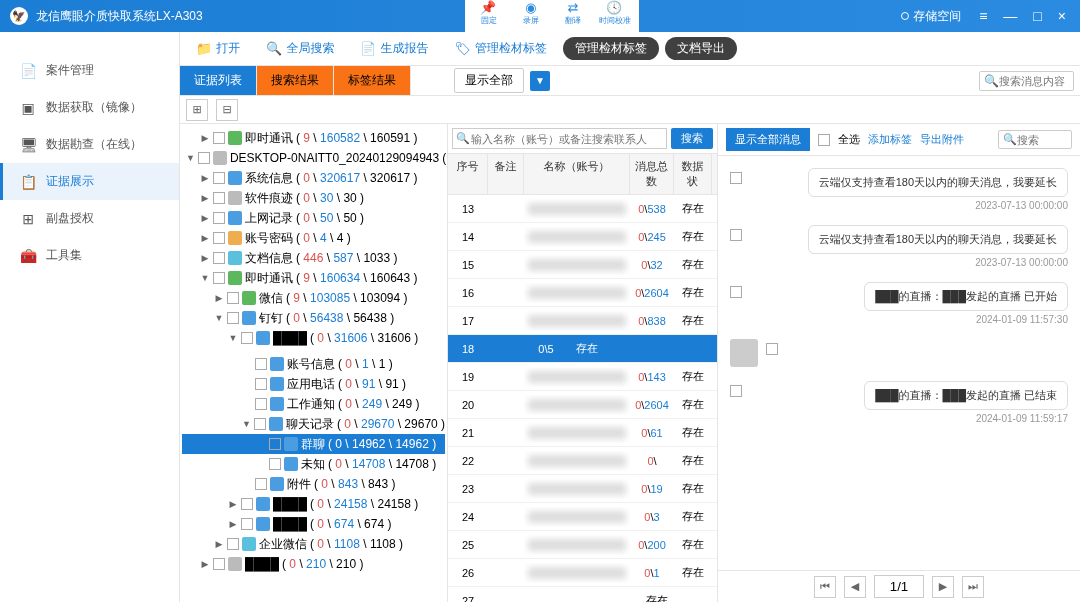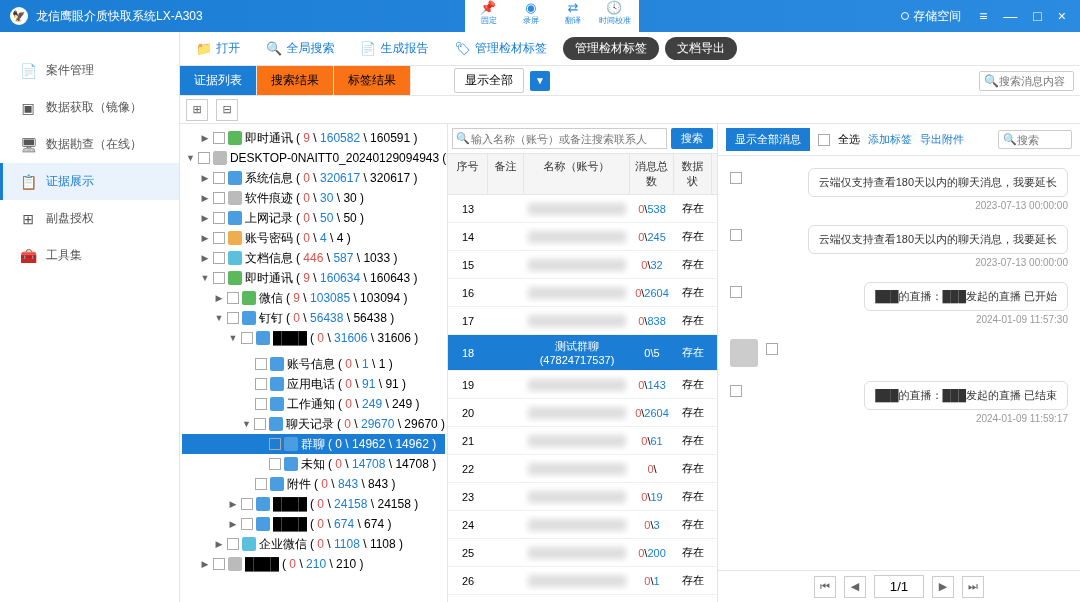--- a/index.html
+++ b/index.html
@@ -438,21 +438,20 @@
               <div class="col-rem"></div>
               <div class="col-name">
                 <div class="blur"></div>
               </div>
               <div class="col-msg"><span class="msgcnt"><span class="a">0</span>\<span class="b">838</span></span></div>
               <div class="col-st">存在</div>
             </div>
             <div class="mid-row sel">
               <div class="col-seq">18</div>
               <div class="col-rem"></div>
-              <div class="col-name">测试群聊 (47824717537)</div>
               <div class="col-msg"><span class="msgcnt"><span class="a">0</span>\<span class="b">5</span></span></div>
               <div class="col-st">存在</div>
             </div>
             <div class="mid-row">
               <div class="col-seq">19</div>
               <div class="col-rem"></div>
               <div class="col-name">
                 <div class="blur"></div>
               </div>
               <div class="col-msg"><span class="msgcnt"><span class="a">0</span>\<span class="b">143</span></span></div>

